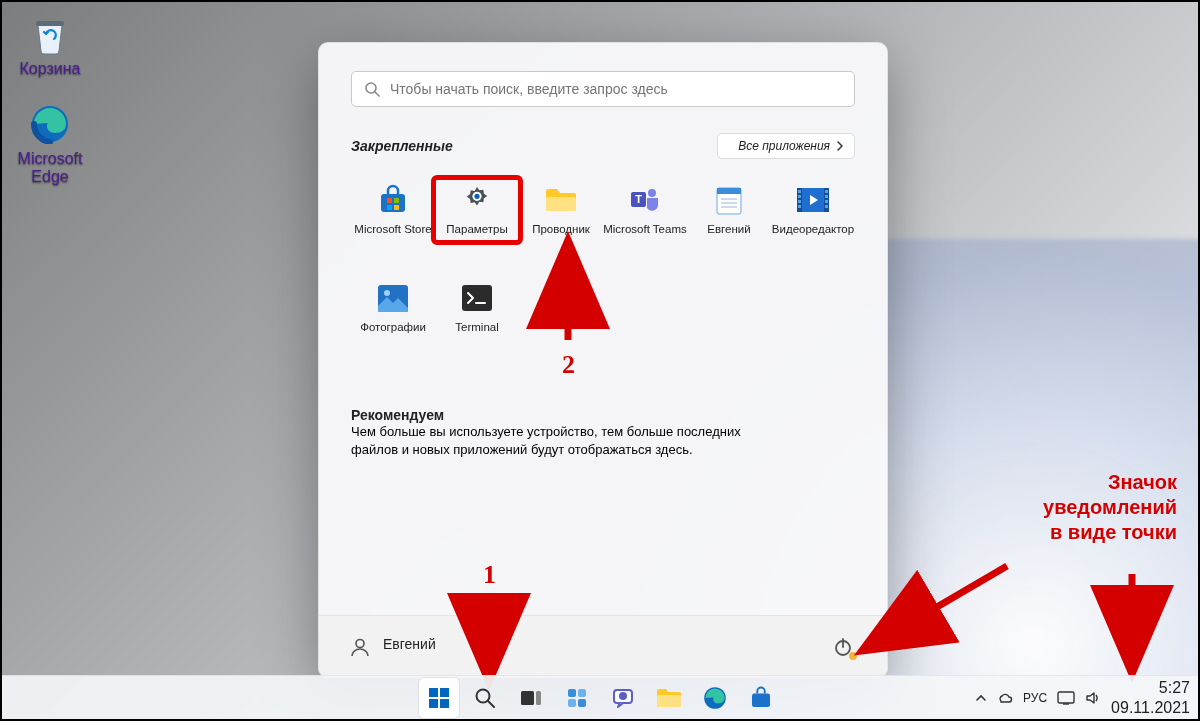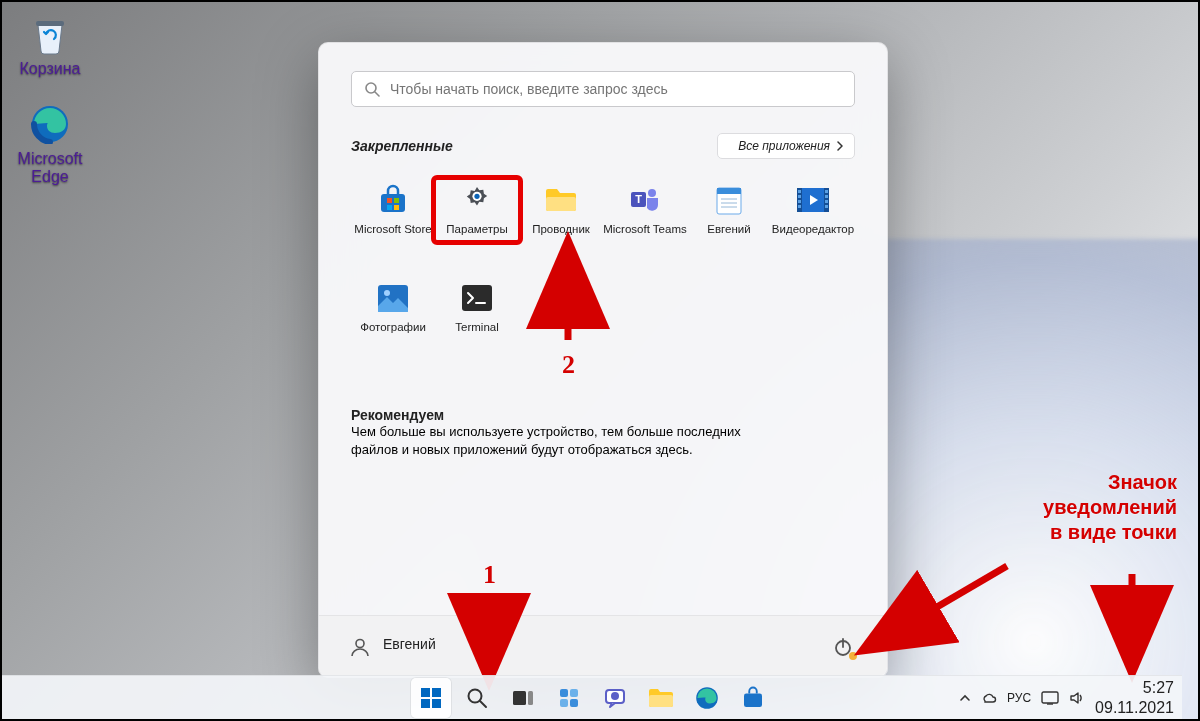--- a/index.html
+++ b/index.html
@@ -69,21 +69,21 @@
   .power { width:28px; height:28px; display:flex; align-items:center; justify-content:center; cursor:pointer; position:relative; }
   .power .dot { position:absolute; width:8px; height:8px; background:#f3b23a; border-radius:50%; bottom:1px; right:0px; }
 
   
   .anno { position:absolute; color:#d40000; font-weight:700; }
   .anno.text { font-size:20px; text-align:right; line-height:1.25; text-shadow:0 1px 0 rgba(255,255,255,.4); font-family: Georgia, "Times New Roman", serif; }
   .num { font-size:26px; font-family: Georgia, serif; }
 
   
   .taskbar {
-    position:absolute; left:0; right:16px; bottom:0; height:44px;
+    position:absolute; left:0; right:0; bottom:0; height:44px;
     background: rgba(243,245,249,0.92);
     border-top:1px solid rgba(0,0,0,.06);
     display:flex; align-items:center;
   }
   .tb-center { position:absolute; left:50%; transform:translateX(-50%); display:flex; align-items:center; gap:6px; }
   .tb-btn { width:40px; height:40px; display:flex; align-items:center; justify-content:center; border-radius:5px; cursor:pointer; }
   .tb-btn.active { background: rgba(255,255,255,.9); box-shadow: 0 0 0 1px rgba(0,0,0,.06); }
   .tb-right { position:absolute; right:8px; display:flex; align-items:center; gap:10px; font-size:12px; color:#222; }
   .tb-right .sys { display:flex; align-items:center; gap:10px; }
   .clock { text-align:right; line-height:1.2; font-size:16px; }

